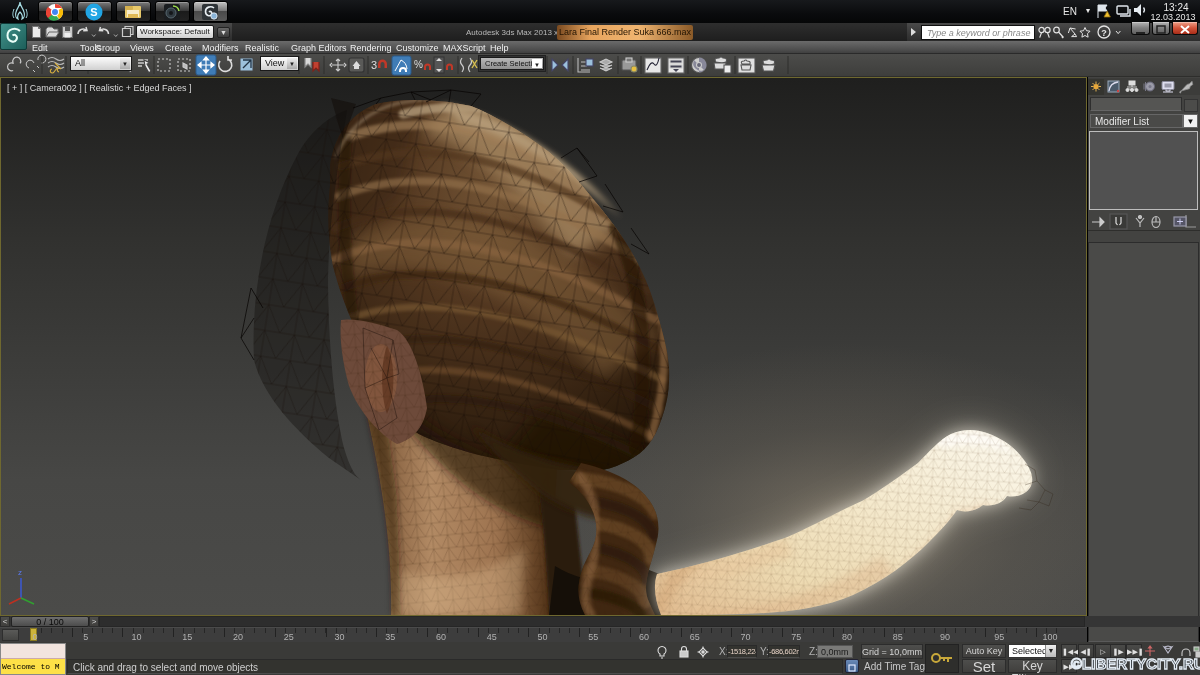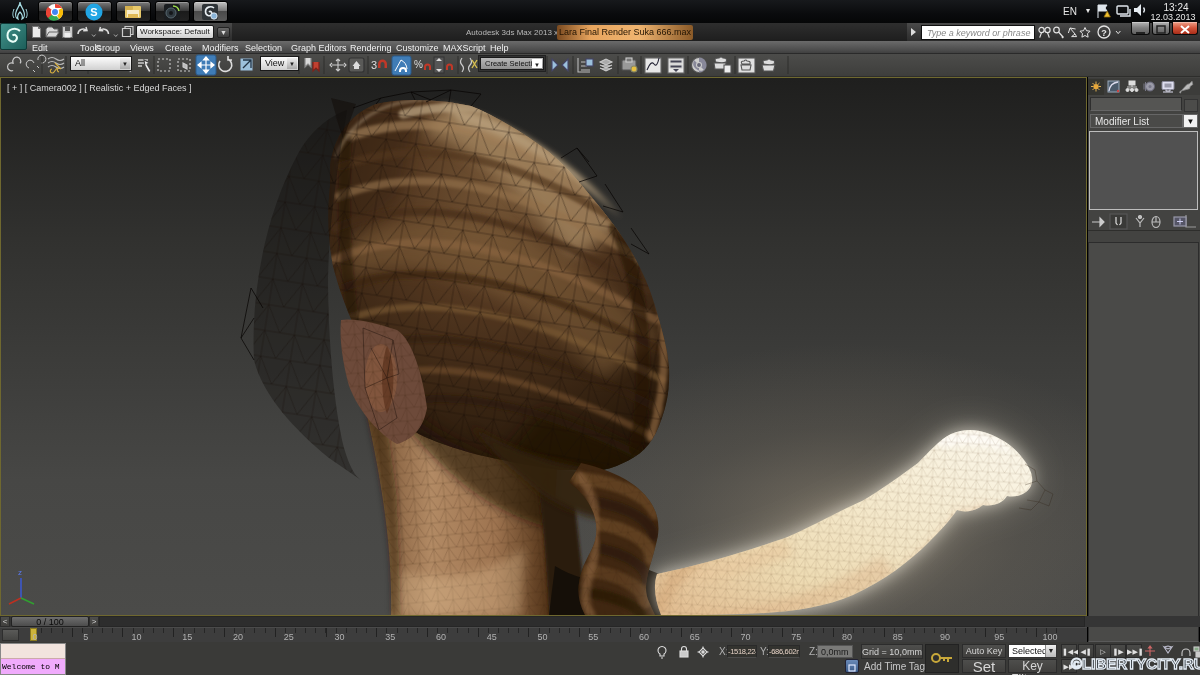--- a/index.html
+++ b/index.html
@@ -32,21 +32,21 @@
 #rp-stack{left:1089px;top:131px;width:109px;height:79px;background:#515151;border:1px solid #bdbdbd}
 #rp-roll{left:1088px;top:242px;width:111px;height:400px;background:#4a4a48;border:1px solid #2c2c2c;border-bottom-color:#5a5a5a}
 #timeline{left:0;top:616px;width:1200px;height:11px;background:#353535}
 #tslider{left:11px;top:616px;width:78px;height:11px;background:linear-gradient(#6e6e6e,#4c4c4c);border:1px solid #222;border-radius:2px;color:#0a0a0a;font-size:9px;text-align:center;line-height:10px}
 #ruler{left:0;top:627px;width:1087px;height:15px;background:#3d3d3d;border-top:1px solid #4a4a4a}
 .rnum{position:absolute;top:632px;color:#b2b2b2;font-size:9px;width:20px;text-align:center}
 #statusbar{left:0;top:642px;width:1200px;height:33px;background:#3a3a38}
 .sunken{position:absolute;background:#33332f;border:1px solid #2a2a2a;border-bottom-color:#4c4c4c;color:#cfcfcf;font-size:10px}
 .btn{position:absolute;background:linear-gradient(#4e4e4c,#403f3d);border:1px solid #2c2c2c;color:#d6d6d6;font-size:10px;text-align:center}
 .slab{position:absolute;color:#b0b0b0;font-size:10px}
-#welcome{left:0;top:643px;width:66px;height:32px;background:#f0abfc;border:1px solid #888;z-index:6}
+#welcome{left:0;top:643px;width:66px;height:32px;background:#fde047;border:1px solid #888;z-index:6}
 #welcome .p{height:15px;background:#f2e4de;border-bottom:1px solid #caa}
 #welcome .t{font-family:"Liberation Mono",monospace;font-size:8px;color:#000;padding:3px 0 0 1px;white-space:nowrap;overflow:hidden}
 #watermark{left:1071px;top:655px;z-index:7;color:#1c2228;font-size:15px;font-weight:bold;letter-spacing:0;-webkit-text-stroke:1.3px #e4ecf4}
 .pb{position:absolute;background:linear-gradient(#4a4a48,#3c3c3a);border:1px solid #2a2a2a;color:#e0e0e0;text-align:center}
 </style></head>
 <body>
 <div id="page">
 <div class="abs" id="taskbar"></div>
 <svg class="abs" style="left:10px;top:1px" width="20" height="21" viewBox="0 0 20 21">
       <path d="M10 1 C10 5 7 7 6 11 C5 14 6 17 8 18 C7 15 8 13 10 11 C12 13 13 15 12 18 C14 17 15 14 14 11 C13 7 10 5 10 1 Z" fill="none" stroke="#a8dde4" stroke-width="1.2"></path>
@@ -150,21 +150,21 @@
 <div class="winbtn" style="left:1172px;width:26px;background:linear-gradient(#f0a088,#d2543a 50%,#a82c18)"><svg width="24" height="12">
         <path d="M8 2 l8 7 M16 2 l-8 7" stroke="#fff" stroke-width="2"></path>
       </svg></div>
 <div class="abs" id="menubar"></div>
 <div class="mi" style="left:32px">Edit</div>
 <div class="mi" style="left:80px">Tools</div>
 <div class="mi" style="left:95px">Group</div>
 <div class="mi" style="left:130px">Views</div>
 <div class="mi" style="left:165px">Create</div>
 <div class="mi" style="left:202px">Modifiers</div>
-<div class="mi" style="left:245px">Selection</div>
+<div class="mi" style="left:245px">Realistic</div>
 <div class="mi" style="left:291px">Graph Editors</div>
 <div class="mi" style="left:350px">Rendering</div>
 <div class="mi" style="left:396px">Customize</div>
 <div class="mi" style="left:443px">MAXScript</div>
 <div class="mi" style="left:490px">Help</div>
 <div class="abs" id="toolbar"></div>
 <svg class="abs" style="left:0;top:54px" width="800" height="23" viewBox="0 0 800 23">
 <g stroke="#c8c8c8" fill="none" stroke-width="1.2">
 <path d="M10 14 a4 4 0 1 1 5-5 M15 8 a4 4 0 1 1 5 5" transform="rotate(-40 15 11)"></path>
 <path d="M29 14 a4 4 0 1 1 5-5 M38 6 a4 4 0 1 1 3 3 M33 16 l2 2 m2-6 l2 2" stroke-width="1"></path>
@@ -498,20 +498,21 @@
       <div class="rnum" style="left:684.8px">65</div>
       <div class="rnum" style="left:735.5px">70</div>
       <div class="rnum" style="left:786.2px">75</div>
       <div class="rnum" style="left:837.0px">80</div>
       <div class="rnum" style="left:887.8px">85</div>
       <div class="rnum" style="left:935px">90</div>
       <div class="rnum" style="left:989.2px">95</div>
       <div class="rnum" style="left:1040.0px">100</div>
     </div>
 <div class="abs" id="statusbar"></div>
+<div class="sunken" style="left:67px;top:659px;width:776px;height:15px;line-height:15px"><span style="padding-left:5px">Click and drag to select and move objects</span></div>
 <div class="abs" id="welcome">
       <div class="p"></div>
       <div class="t">Welcome to M</div>
     </div>
 <svg class="abs" style="left:655px;top:645px" width="65" height="14" viewBox="0 0 65 14">
 <g stroke="#ddd" fill="none" stroke-width="1.1">
 <path d="M5 9 a4 4 0 1 1 4 0 v2 h-4 Z M6 13 h2"></path>
 <rect x="25" y="6" width="8" height="6" fill="#ccc"></rect>
         <path d="M26.5 6 v-2 a2.5 2.5 0 0 1 5 0 v2"></path>
 <path d="M48 3 l4 4 -4 4 -4-4 Z" stroke="#ddd"></path>

